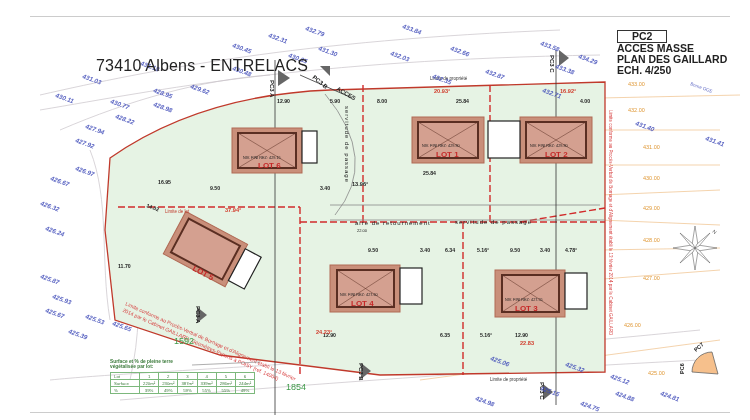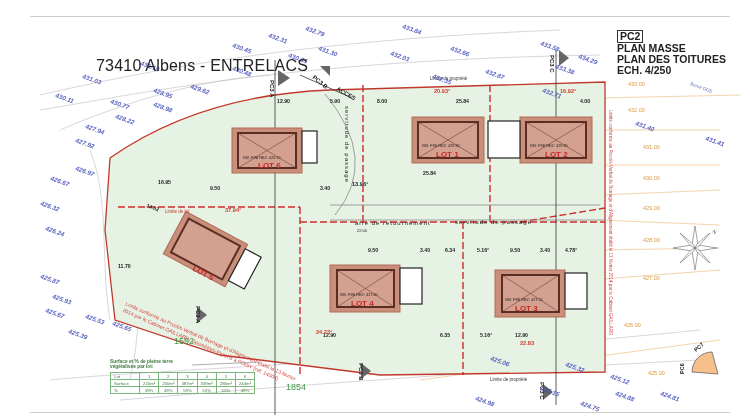--- a/index.html
+++ b/index.html
@@ -1,19 +1,19 @@
 <!DOCTYPE html>
 <html><head>
 <meta charset="utf-8">
 <style>
   html,body{margin:0;padding:0;background:#fff;}
   body{width:750px;height:420px;overflow:hidden;position:relative;font-family:"Liberation Sans",sans-serif;}
   #plan{position:absolute;left:0;top:0;width:750px;height:420px;}
   .title-block{position:absolute;left:617px;top:30px;font-family:"Liberation Sans",sans-serif;font-weight:bold;font-size:10.5px;line-height:11px;color:#222;}
-  .title-block .code{border:1px solid #333;padding:0 2px;display:inline-block;}
+  .title-block .code{border:1px solid #333;padding:0 14px;display:inline-block;}
   .location{position:absolute;left:96px;top:57px;font-weight:normal;font-size:16px;color:#222;letter-spacing:0.2px;}
   .sv{font-family:"Liberation Sans",sans-serif;}
   .table-wrap{position:absolute;left:110px;top:359px;font-size:4.5px;color:#2c6b2c;}
   .table-wrap .cap{font-weight:bold;font-size:4.8px;line-height:5px;color:#3a7a3a;}
   table.surf{border-collapse:collapse;margin-top:3px;}
   table.surf td{border:0.6px solid #7cb87c;padding:0 3px;height:6px;font-size:4.3px;text-align:center;color:#3c7c3c;}
   table.surf td.h{text-align:left;width:22px;}
   .frame-top{position:absolute;left:30px;top:16px;width:700px;height:1px;background:#ccc;}
   .frame-bot{position:absolute;left:30px;top:412px;width:700px;height:1px;background:#ccc;}
 </style>
@@ -275,22 +275,22 @@
     <text class="sv" x="696" y="352" font-size="5.5" font-weight="bold" fill="#222" transform="rotate(-40 696 352)">PC7</text>
   </g>
 
   <line x1="192" y1="365" x2="260" y2="362" stroke="#777" stroke-width="0.6"></line>
 </svg>
 
 <div class="location">73410  Albens - ENTRELACS</div>
 
 <div class="title-block">
   <div><span class="code">PC2</span></div>
-  <div>PLAN MASSE</div>
-  <div>PLAN DES TOITURES</div>
+  <div>ACCES MASSE</div>
+  <div>PLAN DES GAILLARD</div>
   <div>ECH. 4/250</div>
 </div>
 
 <div class="table-wrap">
   <div class="cap">Surface et % de pleine terre</div>
   <div class="cap">végétalisée par lot:</div>
   <table class="surf">
     <tbody>
         <tr>
       <td class="h">Lot</td>

